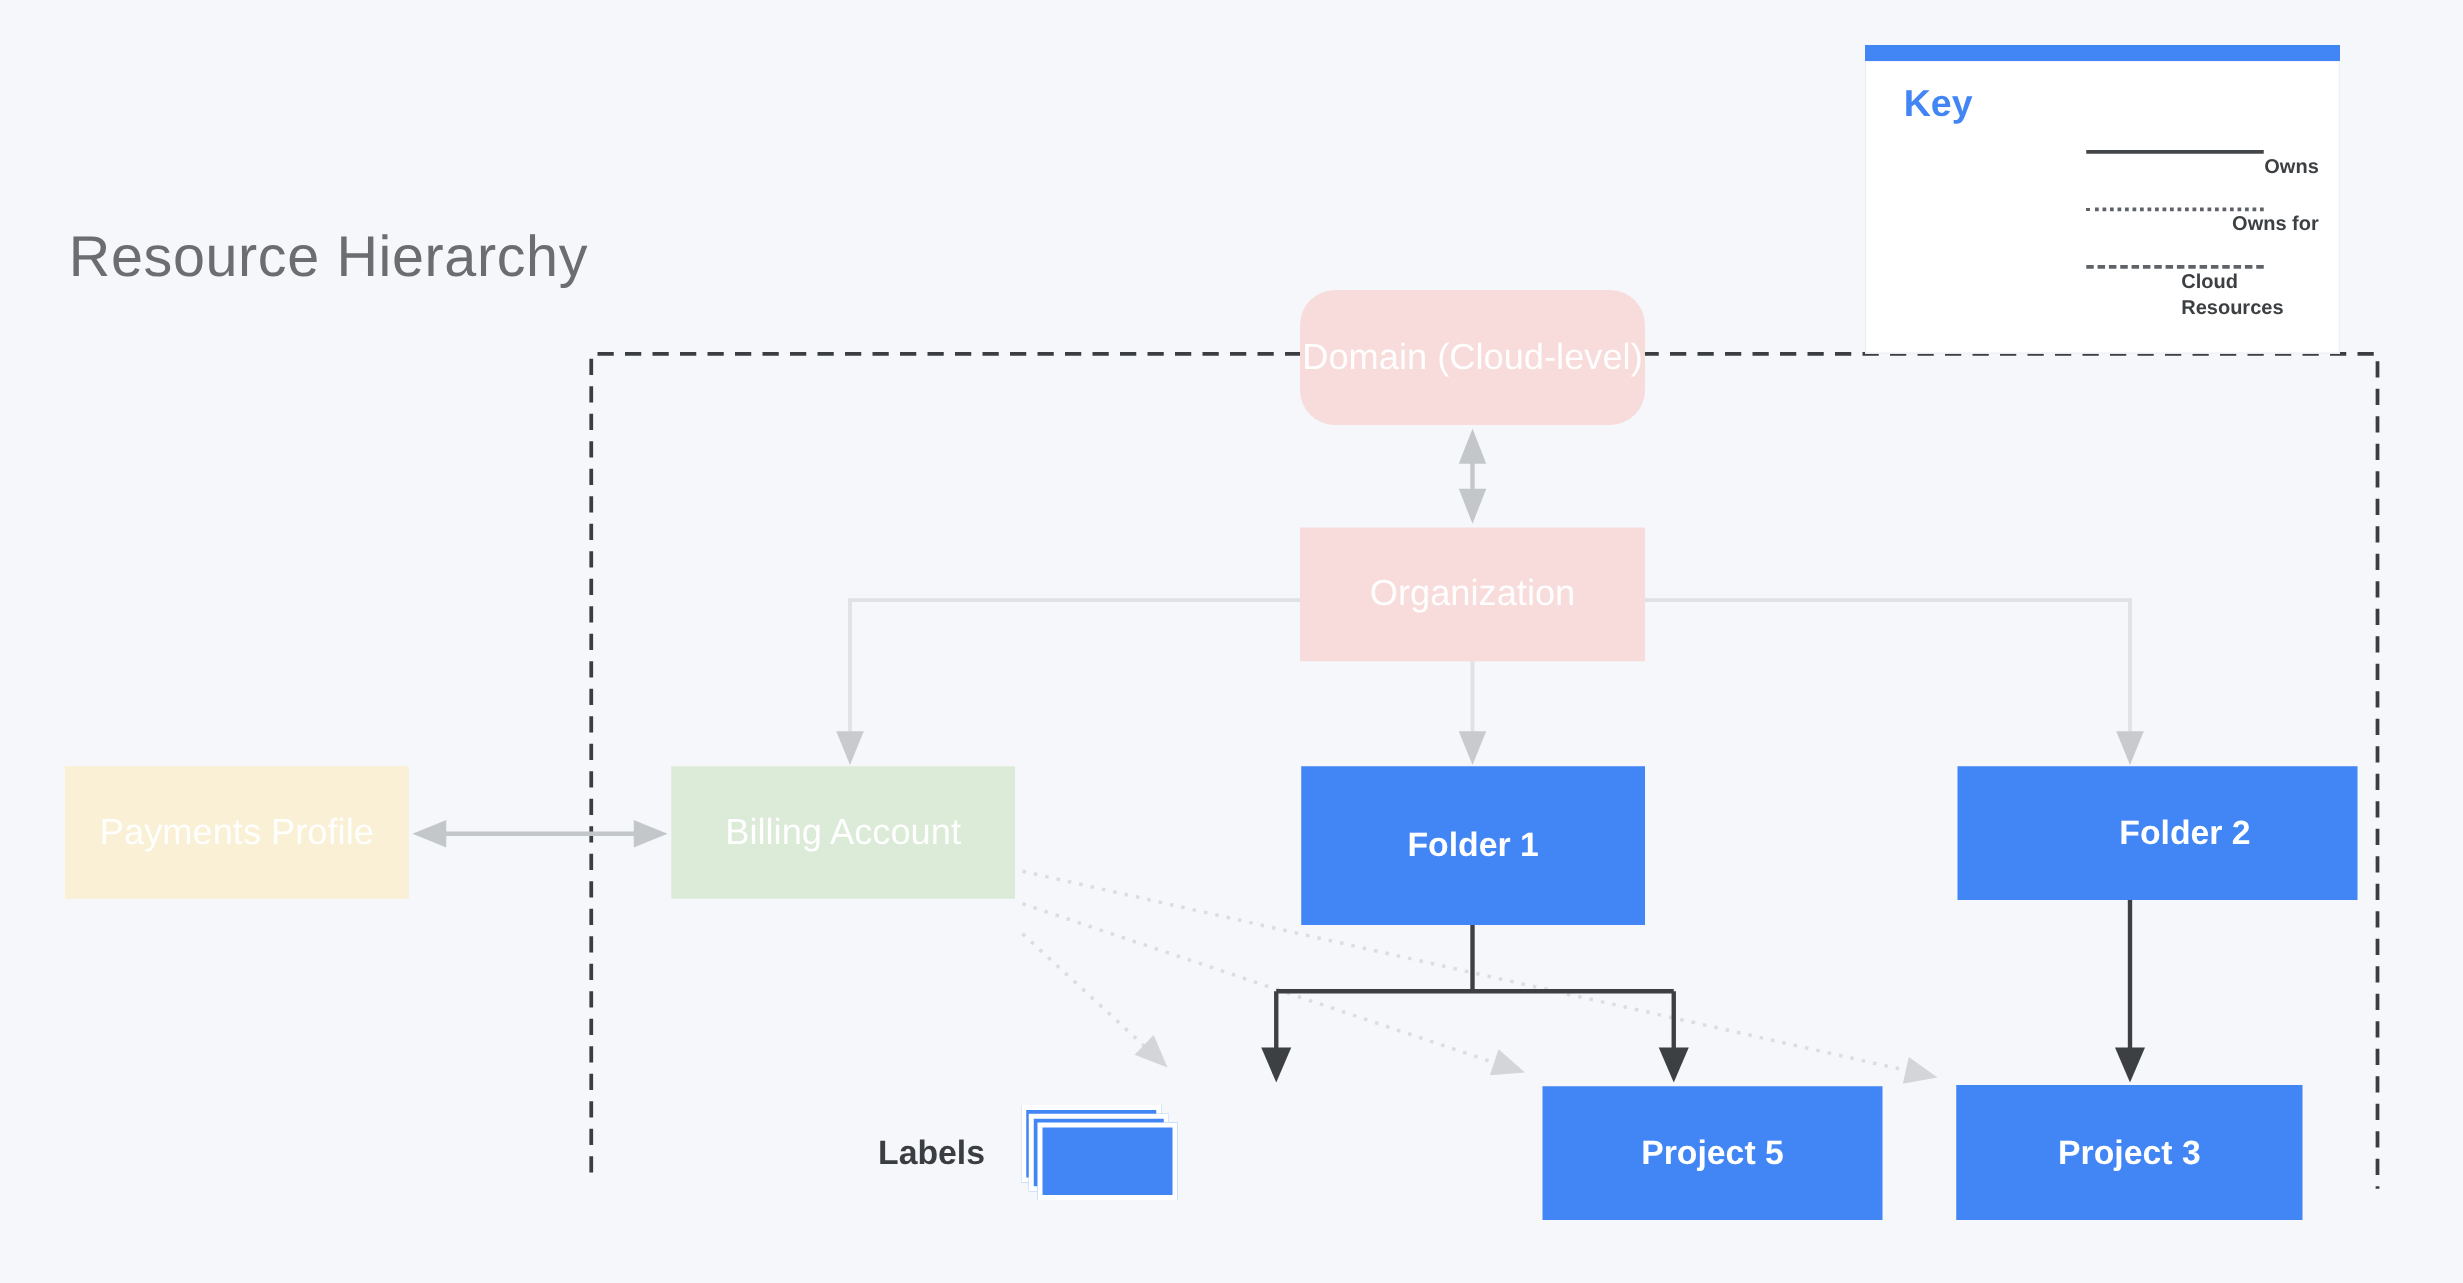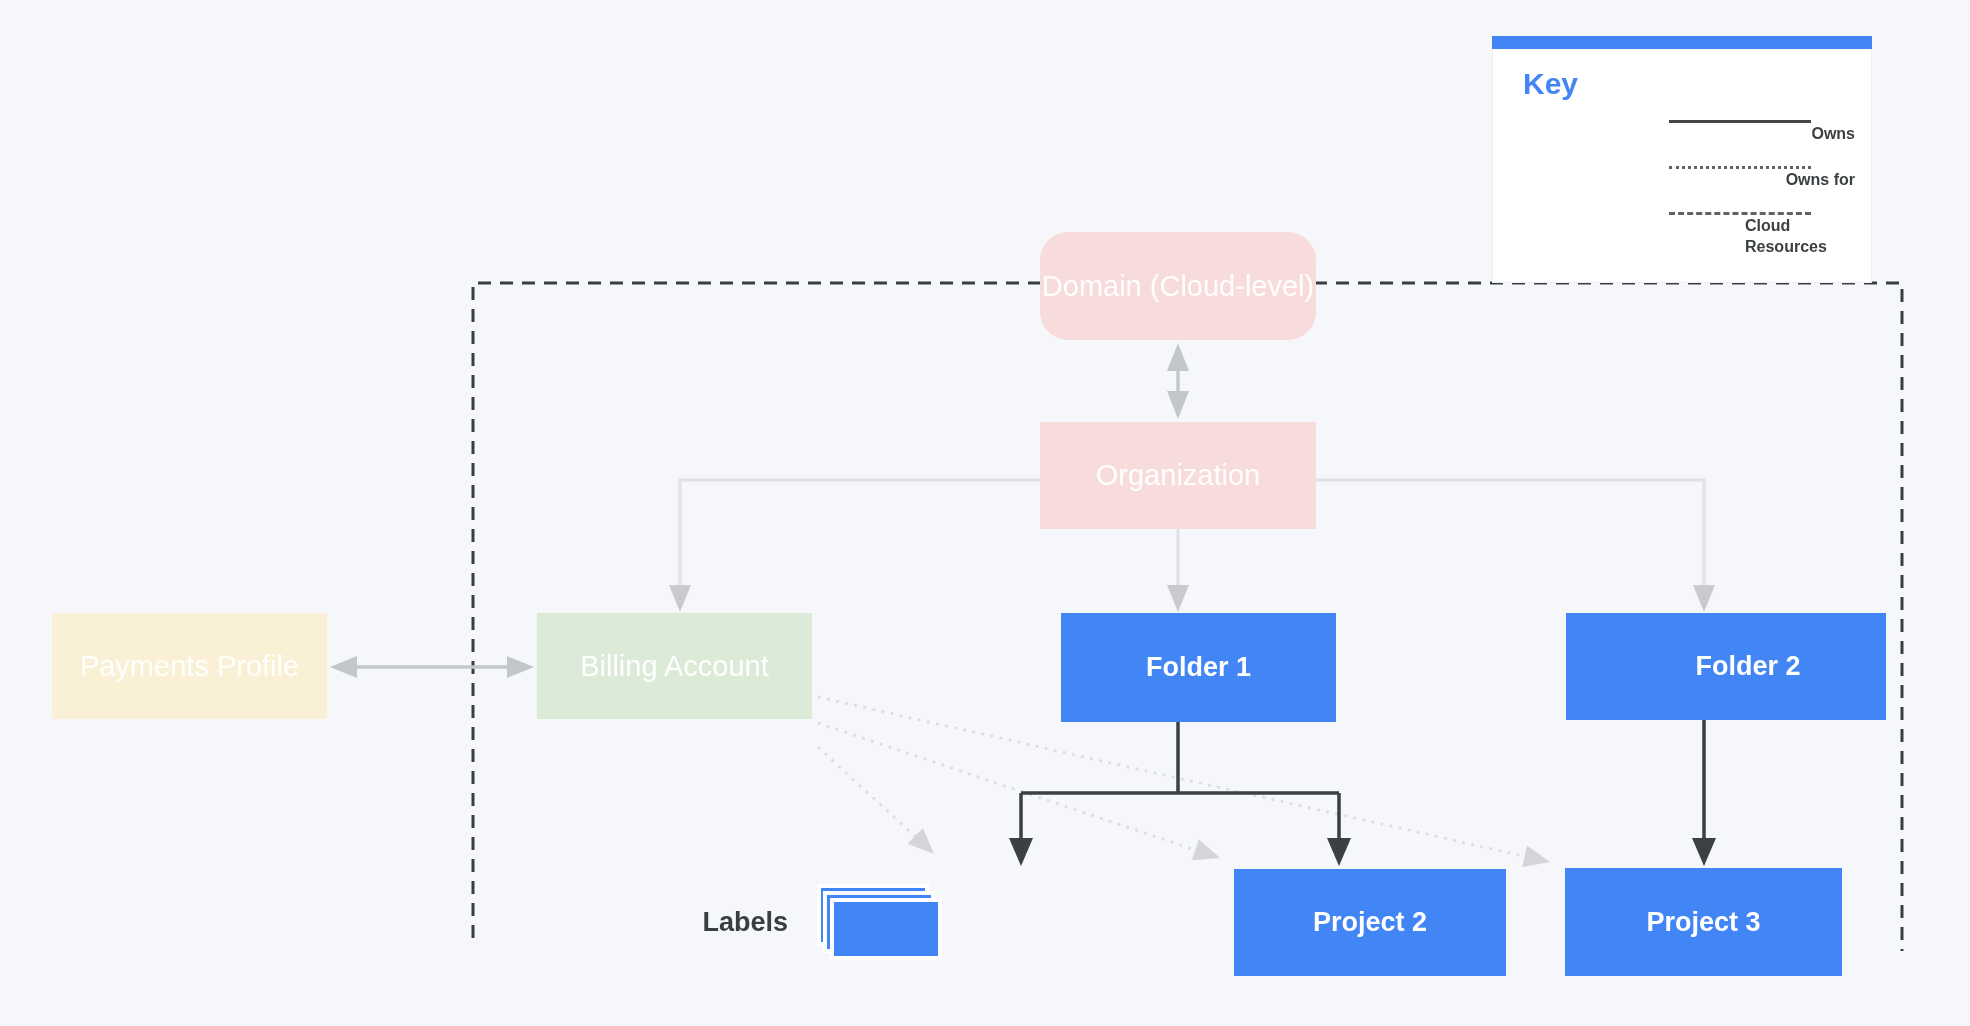--- a/index.html
+++ b/index.html
@@ -30,21 +30,21 @@
     text-align:center;z-index:2;color:rgba(255,255,255,.96);font-size:29px;font-weight:400;
   }
   .node.blue {background:#4285f4;color:#ffffff;font-weight:700;font-size:27px;}
   .node.pink {background:#f8dcdb;}
   .node.green{background:#dcebd8;}
   .node.cream{background:#faf0d5;}
   #node-domain      {left:1040px;top:232px;width:276px;height:108px;border-radius:28px;}
   #node-organization{left:1040px;top:422px;width:276px;height:107px;}
   #node-payments    {left:52px;  top:613px;width:275px;height:106px;}
   #node-billing     {left:537px; top:613px;width:275px;height:106px;}
-  #node-folder1     {left:1041px;top:613px;width:275px;height:109px;margin-left:20px;}
+  #node-folder1     {left:1041px;top:613px;width:275px;height:127px;}
   #node-folder2     {left:1566px;top:613px;width:276px;height:107px;padding-left:44px;}
   #node-project1    {left:896px; top:868px;width:276px;height:107px;}
   #node-project2    {left:1234px;top:869px;width:272px;height:107px;}
   #node-project3    {left:1565px;top:868px;width:277px;height:108px;}
   
   #labels-caption{
     position:absolute;left:660px;top:907px;width:128px;text-align:right;
     font-size:27px;font-weight:700;color:#3a3e42;z-index:3;
   }
   .label-card{
@@ -104,20 +104,21 @@
       <path d="M1178,720 L1178,793 M1021,793 L1339,793 M1021,793 L1021,840 M1339,793 L1339,840"></path>
       <line x1="1704" y1="720" x2="1704" y2="840"></line>
     </g>
     <g fill="#3c4043">
       <polygon points="1021,866 1009,838 1033,838"></polygon>
       <polygon points="1339,866 1327,838 1351,838"></polygon>
       <polygon points="1704,866 1692,838 1716,838"></polygon>
     </g>
   </svg>
 
+  <div id="page-title">Resource Hierarchy</div>
 
   <div id="key-box">
     <div id="key-bar"></div>
     <div id="key-body">
       <div id="key-title">Key</div>
       <div class="key-row">
         <div class="key-sample ls-solid"></div>
         <div class="key-label">Owns</div>
       </div>
       <div class="key-row">
@@ -130,21 +131,21 @@
       </div>
     </div>
   </div>
 
   <div class="node pink" id="node-domain">Domain (Cloud-level)</div>
   <div class="node cream" id="node-payments">Payments Profile</div>
   <div class="node pink" id="node-organization">Organization</div>
   <div class="node green" id="node-billing">Billing Account</div>
   <div class="node blue" id="node-folder1">Folder 1</div>
   <div class="node blue" id="node-folder2">Folder 2</div>
-  <div class="node blue" id="node-project2">Project 2</div>
+  <div class="node blue" id="node-project2">Project 5</div>
   <div class="node blue" id="node-project3">Project 3</div>
 
   <div id="labels-caption">Labels</div>
   <div class="label-card" id="label-card-back"></div>
   <div class="label-card" id="label-card-mid"></div>
   <div class="label-card" id="label-card-front"></div>
 
 </div>
 
 </body></html>

